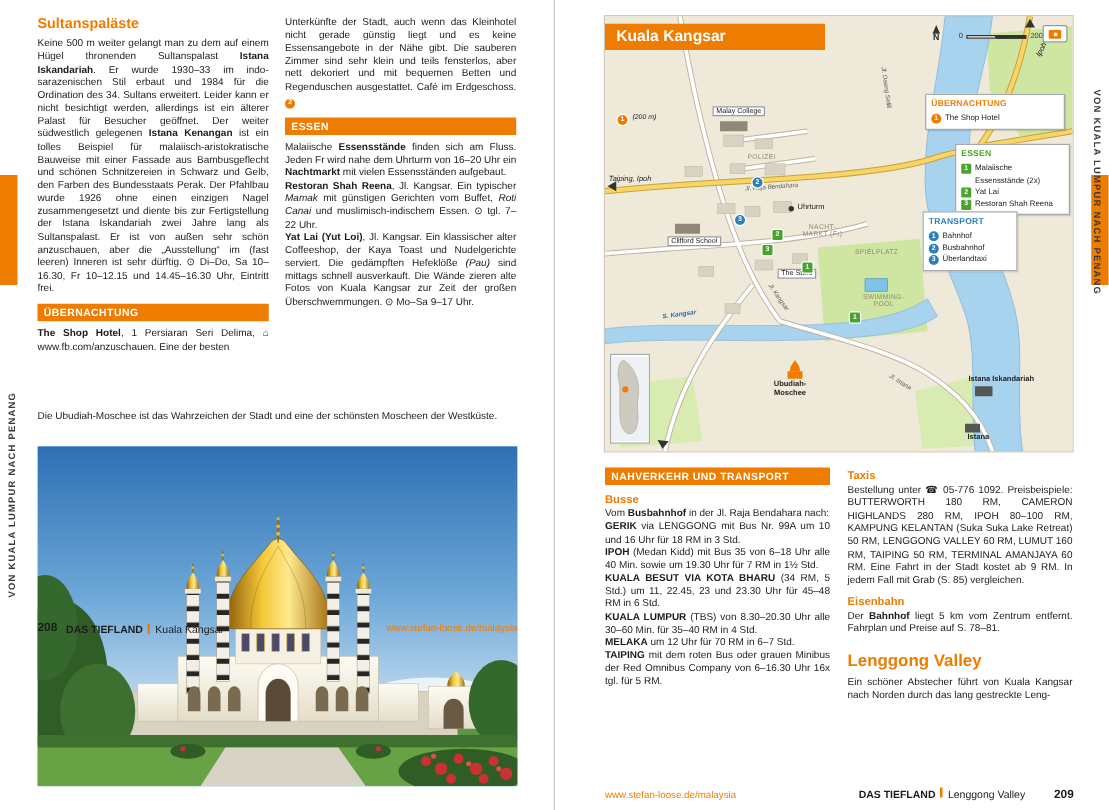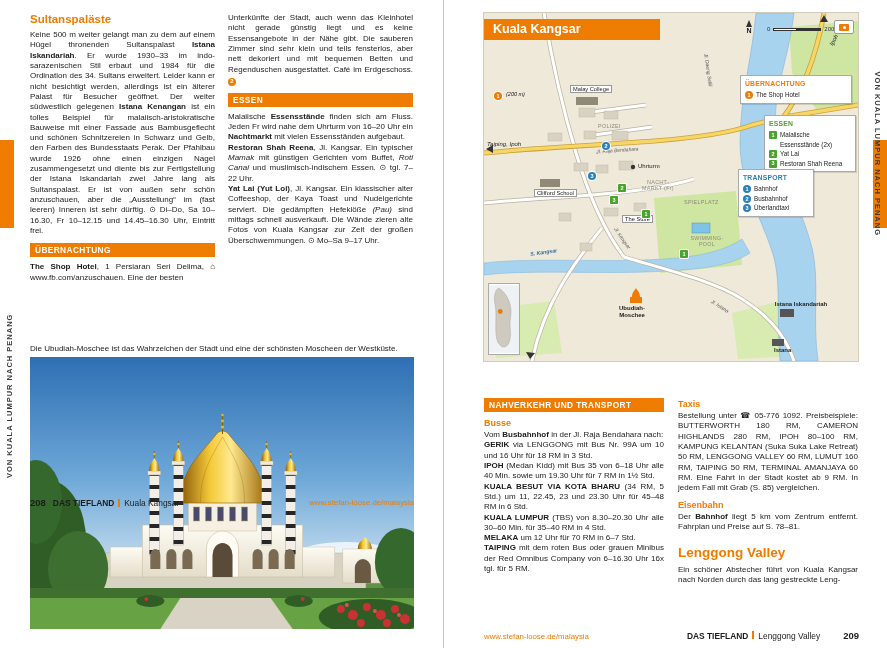--- a/index.html
+++ b/index.html
@@ -28,21 +28,21 @@
               letter-spacing:.4px; padding:2px 5px; margin:7px 0 5px 0; }
   .sub-head { color:#ee7c00; font-size:9px; font-weight:bold; margin:6px 0 2px 0; }
   .big-head { color:#ee7c00; font-size:13.5px; font-weight:bold; margin:13px 0 5px 0; }
   .inline-num { display:inline-flex; width:8px; height:8px; border-radius:50%;
                 background:#ee7c00; color:#fff; font-size:6px; font-weight:bold;
                 align-items:center; justify-content:center; vertical-align:-1px; }
   
   .lp { position:absolute; left:22px; top:0; width:421px; height:532px; }
   .lp .cols { position:absolute; left:8px; top:13px; width:384px; display:flex; gap:13px; }
   .col { width:185px; }
-  .caption { position:absolute; left:8px; top:344px; width:384px; font-size:8px; color:#222; }
+  .caption { position:absolute; left:8px; top:328px; width:384px; font-size:8px; color:#222; }
   .photo { position:absolute; left:8px; top:357px; width:384px; height:272px; overflow:hidden;
            background:#7fb3dc; }
   .photo svg { display:block; width:100%; height:100%; }
   .footer { position:absolute; left:8px; bottom:24px; width:384px; display:flex;
             align-items:center; font-size:8.4px; }
   .footer .pg { font-weight:bold; font-size:9.5px; margin-right:7px; }
   .footer .bk { font-weight:bold; }
   .fsep { display:inline-block; width:2px; height:8px; background:#ee7c00; margin:0 4px; }
   .footer .url { margin-left:auto; color:#ee7c00; font-size:7.8px; }
   
@@ -83,21 +83,21 @@
   .ml { position:absolute; font-size:6px; color:#222; white-space:nowrap; z-index:2; }
   .ml.boxed { background:#fff; border:0.5px solid #999; padding:0 2px; font-size:5.7px; }
   .ml.area { color:#8d8a76; font-size:5.4px; letter-spacing:.3px; }
   .ml.water { color:#2a6ea0; font-style:italic; font-weight:bold; font-size:6.5px; }
   .ml.street { color:#5a5a5a; font-style:italic; font-size:5px; }
   .ml.bold { font-weight:bold; } .ml.it { font-style:italic; }
   .ml.wrap { white-space:normal; line-height:1.15; text-align:center; }
   .inset { position:absolute; left:4px; top:270px; width:32px; height:72px; background:#fff;
            border:0.5px solid #aaa; z-index:4; }
   .rp .cols2 { position:absolute; left:40px; top:374px; width:375px; display:flex; gap:14px; }
-  .col2 { width:180px;margin-top:24px; }
+  .col2 { width:180px; }
   .col2 .box-head { margin-top:0; }
   .footer-r { position:absolute; left:40px; bottom:7px; width:375px; display:flex;
               align-items:baseline; font-size:8.4px; }
   .footer-r .url { color:#ee7c00; font-size:7.8px; }
   .footer-r .right { margin-left:auto; display:flex; align-items:baseline; }
   .footer-r .bk { font-weight:bold; }
   .footer-r .pg { font-weight:bold; font-size:9.5px; margin-left:23px; }
 </style>
 </head>
 <body>

